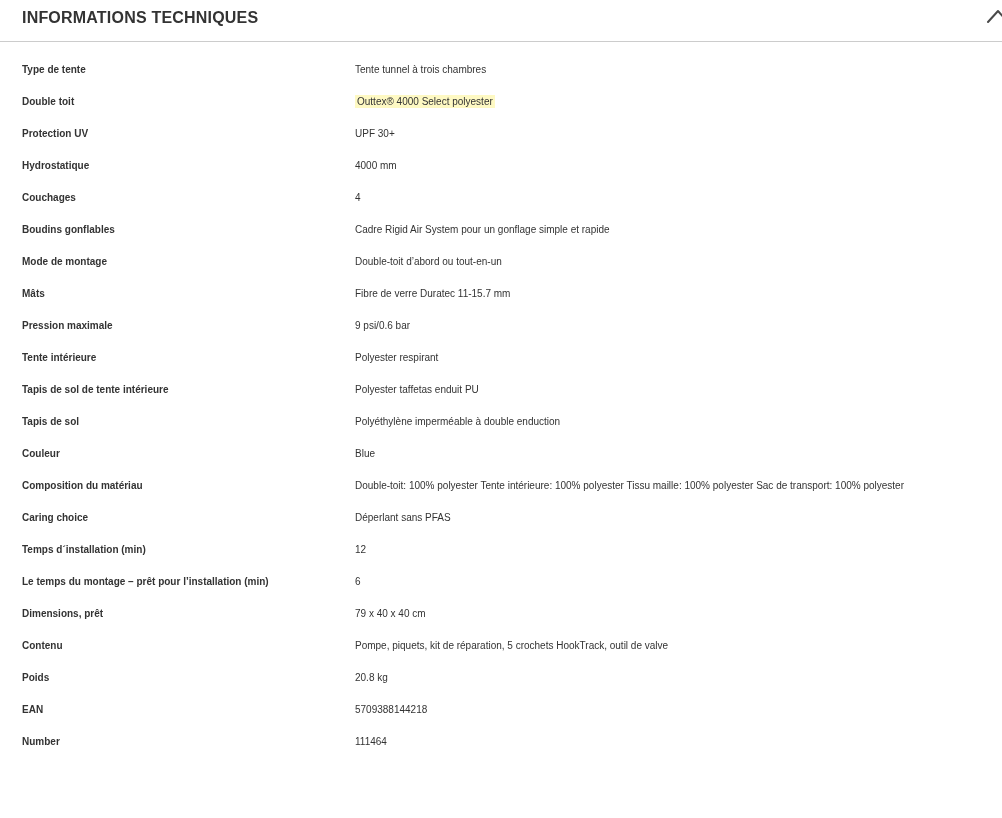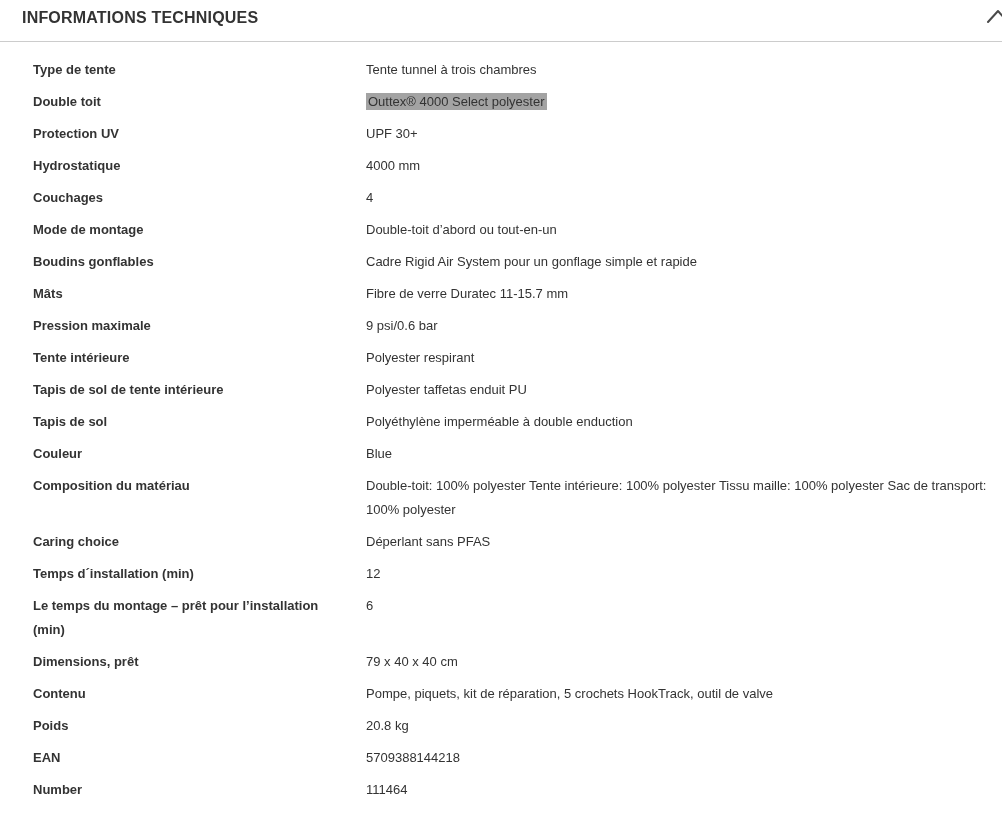--- a/index.html
+++ b/index.html
@@ -48,37 +48,37 @@
   }
   .spec-table {
     padding-top: 12px;
   }
   .spec-row {
     display: grid;
     grid-template-columns: 333px 1fr;
     align-items: start;
     min-height: 32px;
     box-sizing: border-box;
-    padding: 4px 8px 4px 33px;
+    padding: 4px 8px 4px 22px;
     line-height: 24px;
-    font-size: 13px;
+    font-size: 10px;
   }
   .spec-label {
     font-weight: bold;
     color: #333333;
     padding-right: 16px;
   }
   .spec-value {
     color: #333333;
   }
   .value-text {
     display: inline;
   }
   .value-text.highlighted {
-    background: #a3a3a3;
+    background: #fef9c3;
     padding: 1px 2px;
   }
 </style>
 </head>
 <body>
 
 <div class="page">
 
   <div class="section-header">
     <h2>INFORMATIONS TECHNIQUES</h2>
@@ -109,30 +109,30 @@
     <div class="spec-label">Hydrostatique</div>
     <div class="spec-value"><span class="value-text">4000 mm</span></div>
   </div>
 
   <div class="spec-row">
     <div class="spec-label">Couchages</div>
     <div class="spec-value"><span class="value-text">4</span></div>
   </div>
 
   <div class="spec-row">
+    <div class="spec-label">Boudins gonflables</div>
+    <div class="spec-value"><span class="value-text">Cadre Rigid Air System pour un gonflage simple et rapide</span></div>
+  </div>
+
+  <div class="spec-row">
     <div class="spec-label">Mode de montage</div>
     <div class="spec-value"><span class="value-text">Double-toit d’abord ou tout-en-un</span></div>
   </div>
 
   <div class="spec-row">
-    <div class="spec-label">Boudins gonflables</div>
-    <div class="spec-value"><span class="value-text">Cadre Rigid Air System pour un gonflage simple et rapide</span></div>
-  </div>
-
-  <div class="spec-row">
     <div class="spec-label">Mâts</div>
     <div class="spec-value"><span class="value-text">Fibre de verre Duratec 11-15.7 mm</span></div>
   </div>
 
   <div class="spec-row">
     <div class="spec-label">Pression maximale</div>
     <div class="spec-value"><span class="value-text">9 psi/0.6 bar</span></div>
   </div>
 
   <div class="spec-row">

